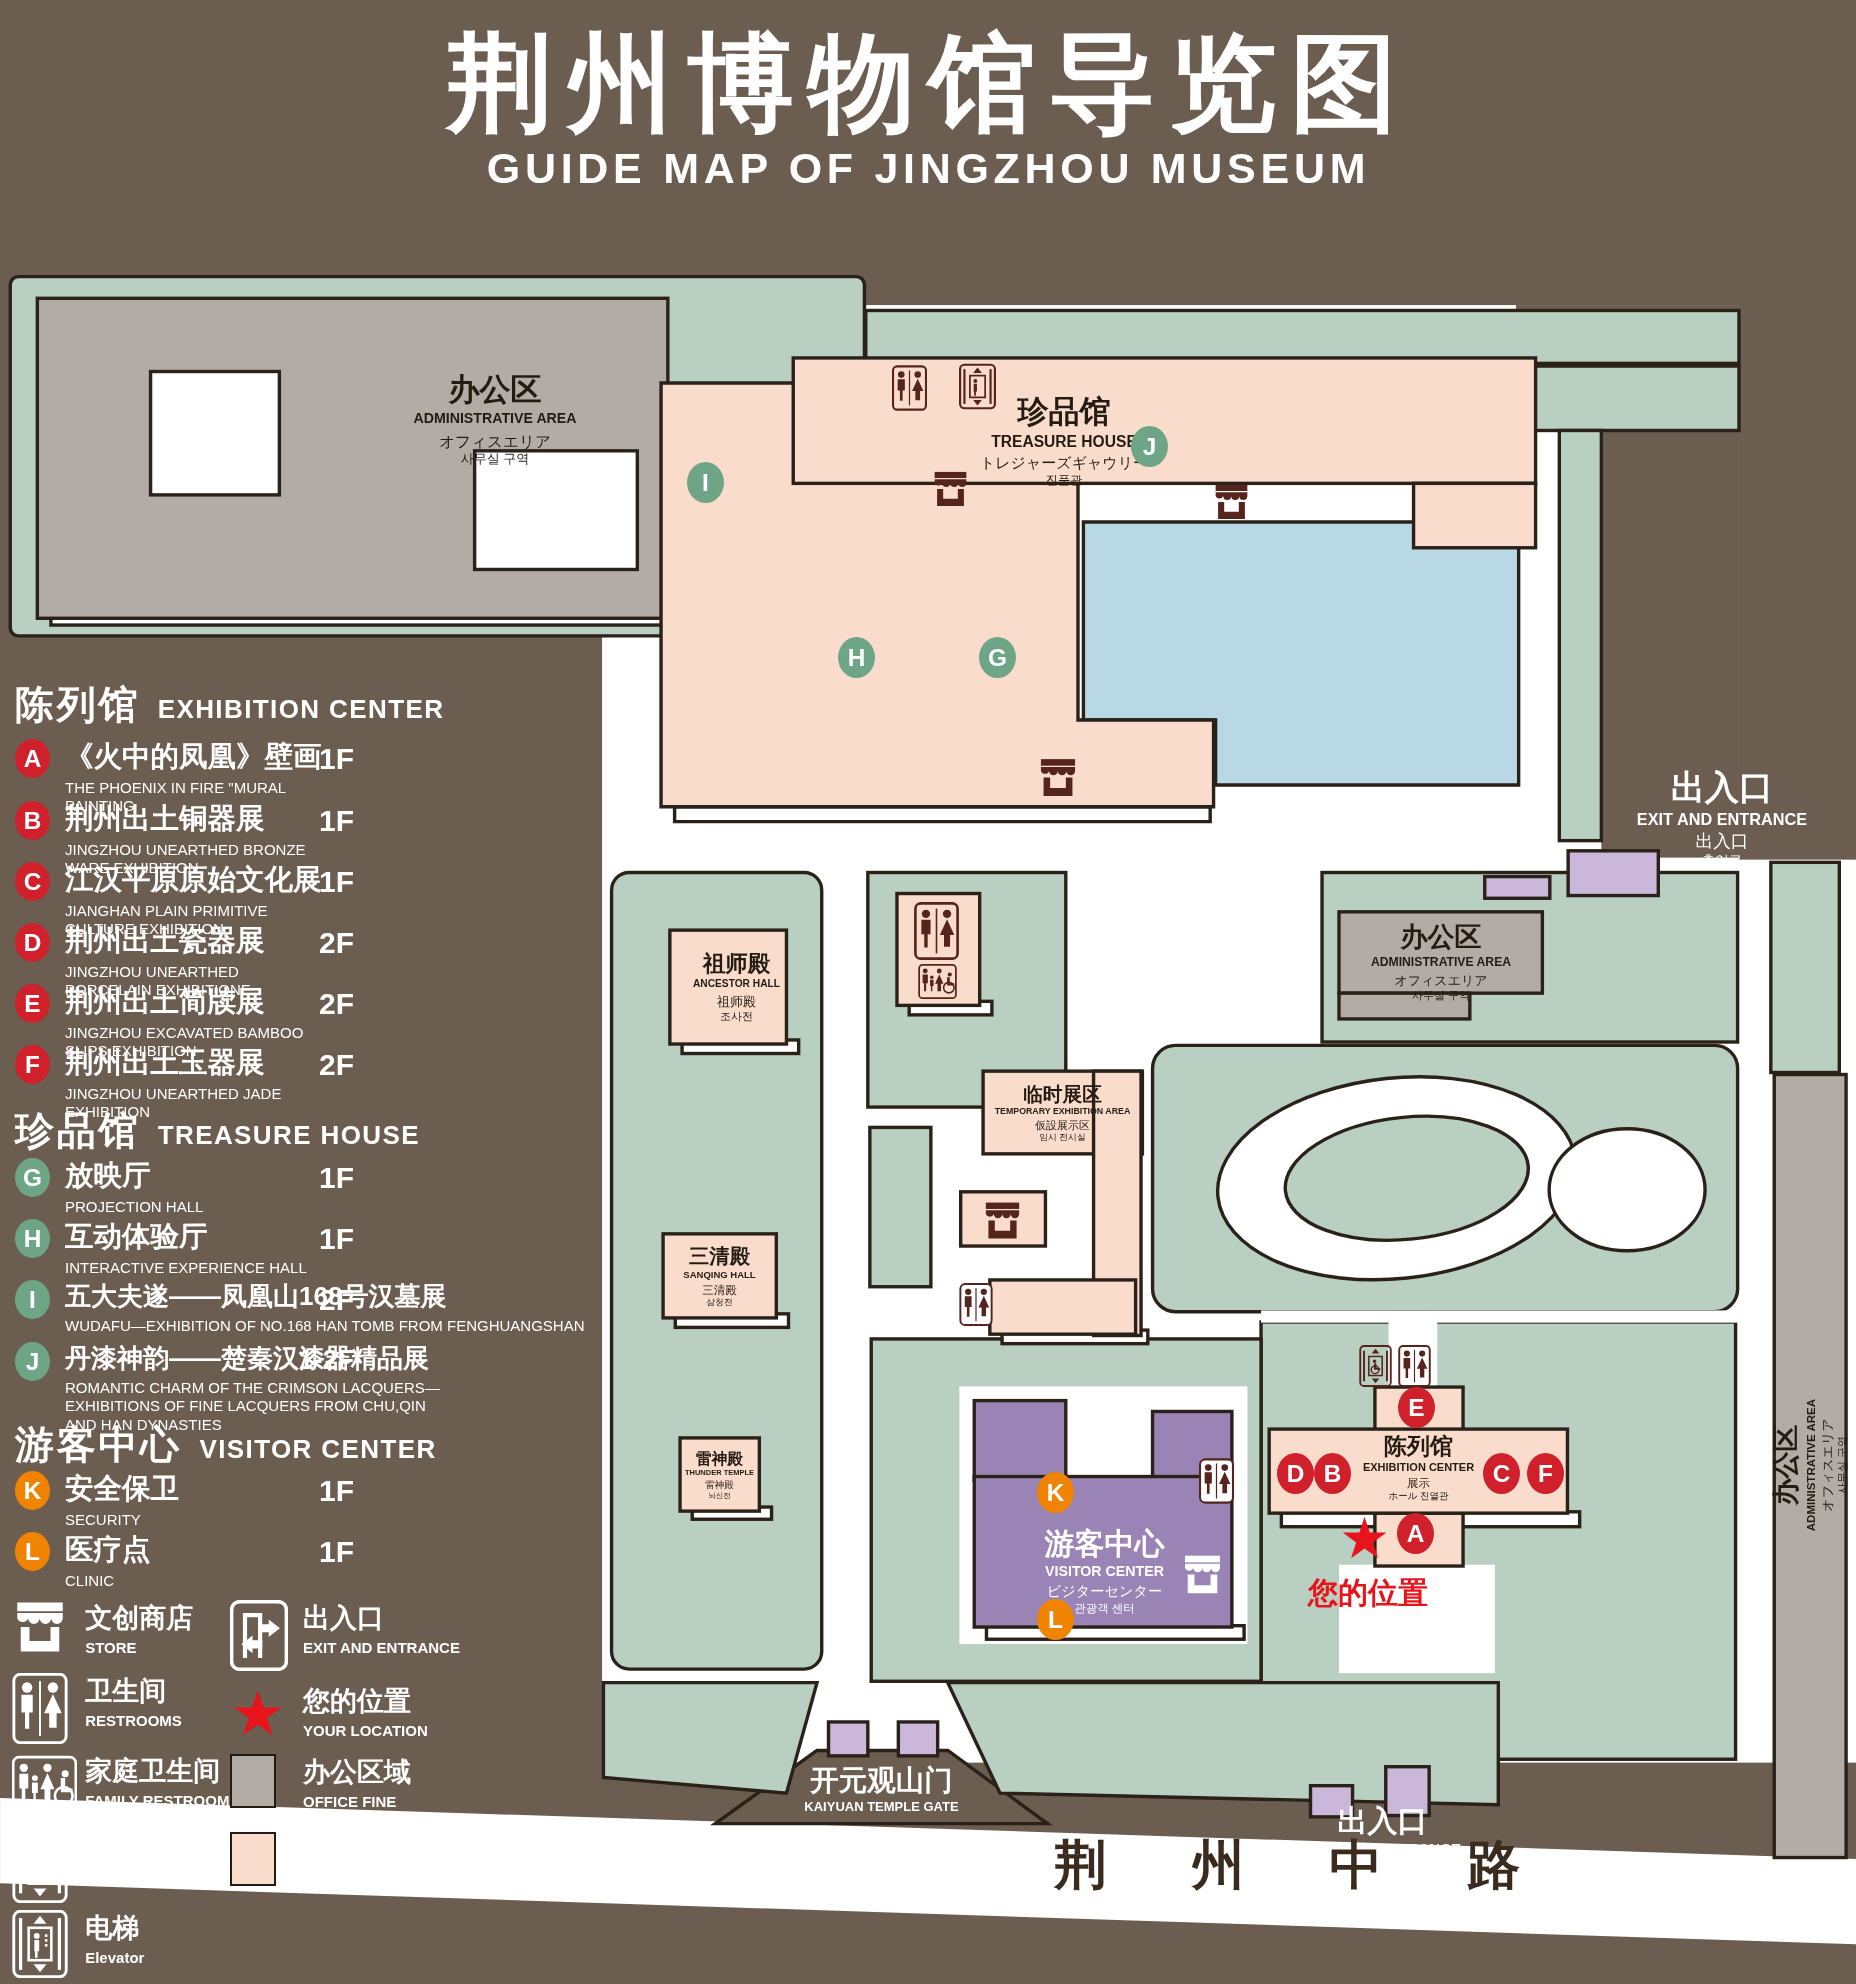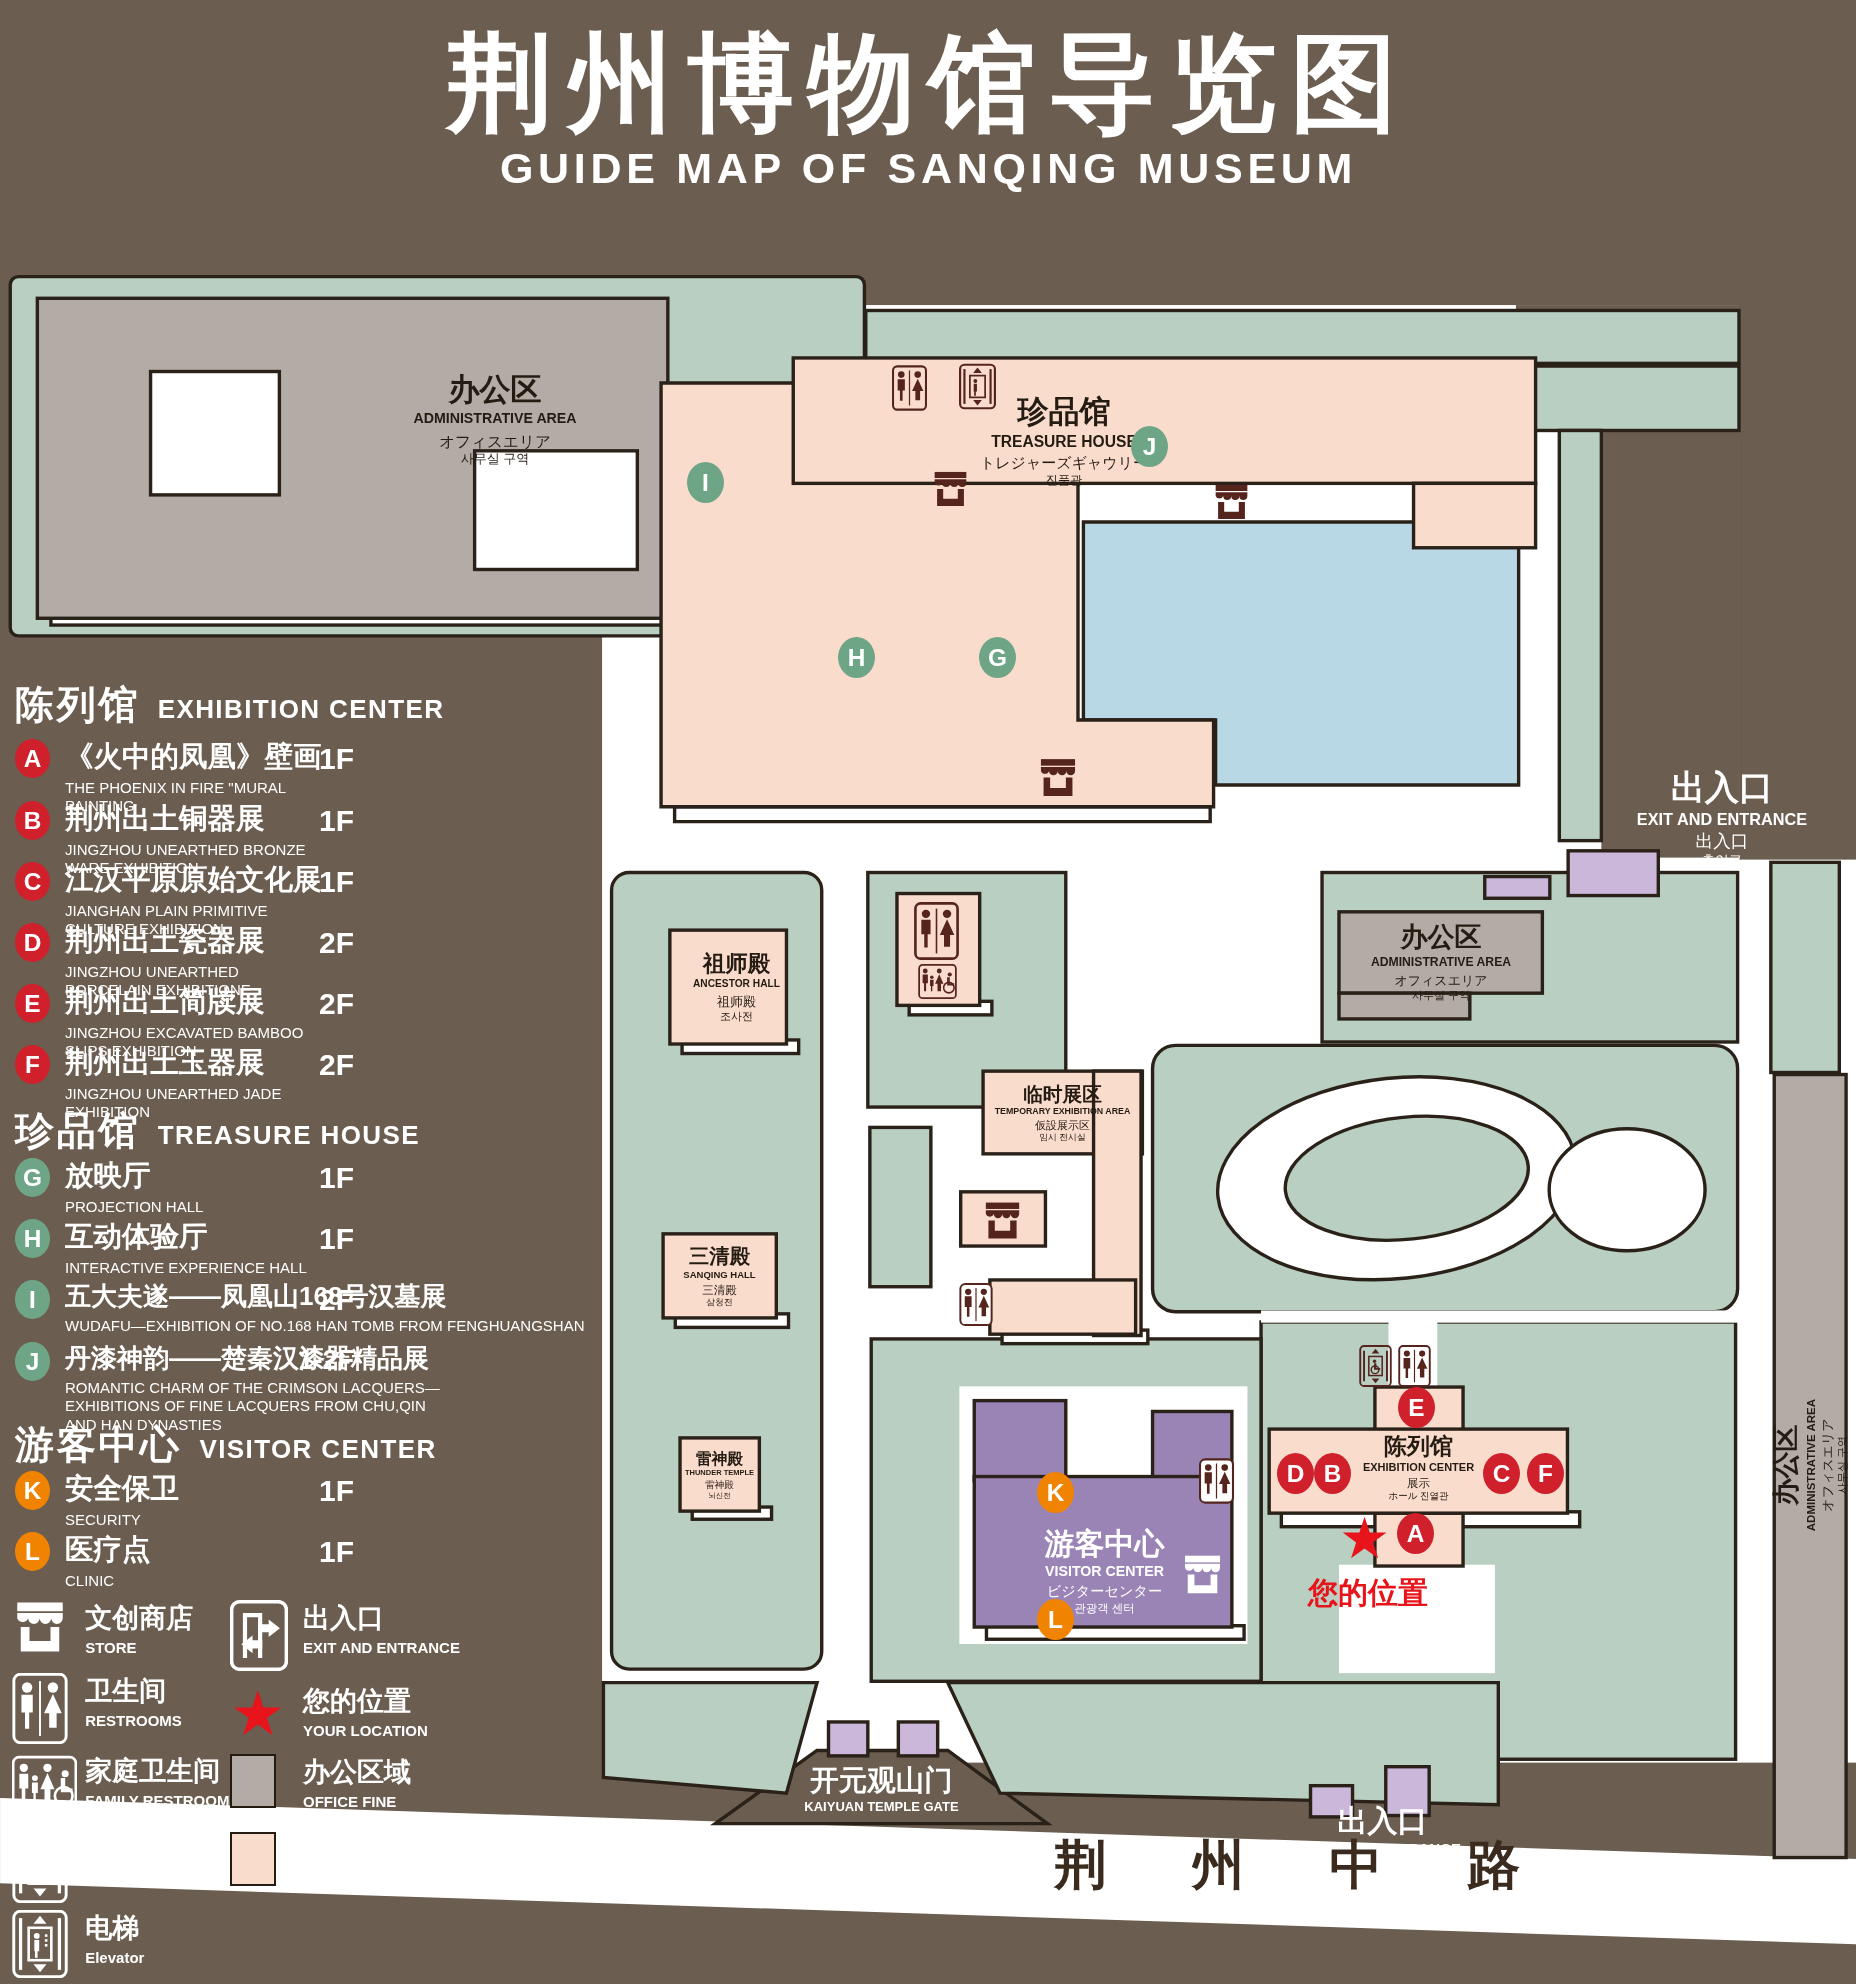--- a/index.html
+++ b/index.html
@@ -131,21 +131,21 @@
     <rect class="ol" x="2617" y="1585" width="106" height="1155" fill="#b3aca6"></rect>
 
     <rect class="ol" x="2313" y="1255" width="133" height="66" fill="#cab7d9"></rect>
     <rect class="ol" x="1222" y="2540" width="58" height="50" fill="#cab7d9"></rect>
     <rect class="ol" x="1325" y="2540" width="58" height="50" fill="#cab7d9"></rect>
     <rect class="ol" x="1933" y="2634" width="62" height="46" fill="#cab7d9"></rect>
     <rect class="ol" x="2044" y="2606" width="64" height="72" fill="#cab7d9"></rect>
   </svg>
 
   <div class="title">荆州博物馆导览图</div>
-  <div class="subtitle">GUIDE MAP OF SANQING MUSEUM</div>
+  <div class="subtitle">GUIDE MAP OF JINGZHOU MUSEUM</div>
 
   <div>
     <div class="lhead" style="top:678px">
       <span class="hc">陈列馆</span><span class="he">EXHIBITION CENTER</span>
     </div>
     <div class="lrow" style="top:738px">
       <span class="lbadge bred">A</span>
       <div class="ltxt">
           <div class="lcn">《火中的凤凰》壁画</div>
           <div class="len">THE PHOENIX IN FIRE "MURAL PAINTING</div>

